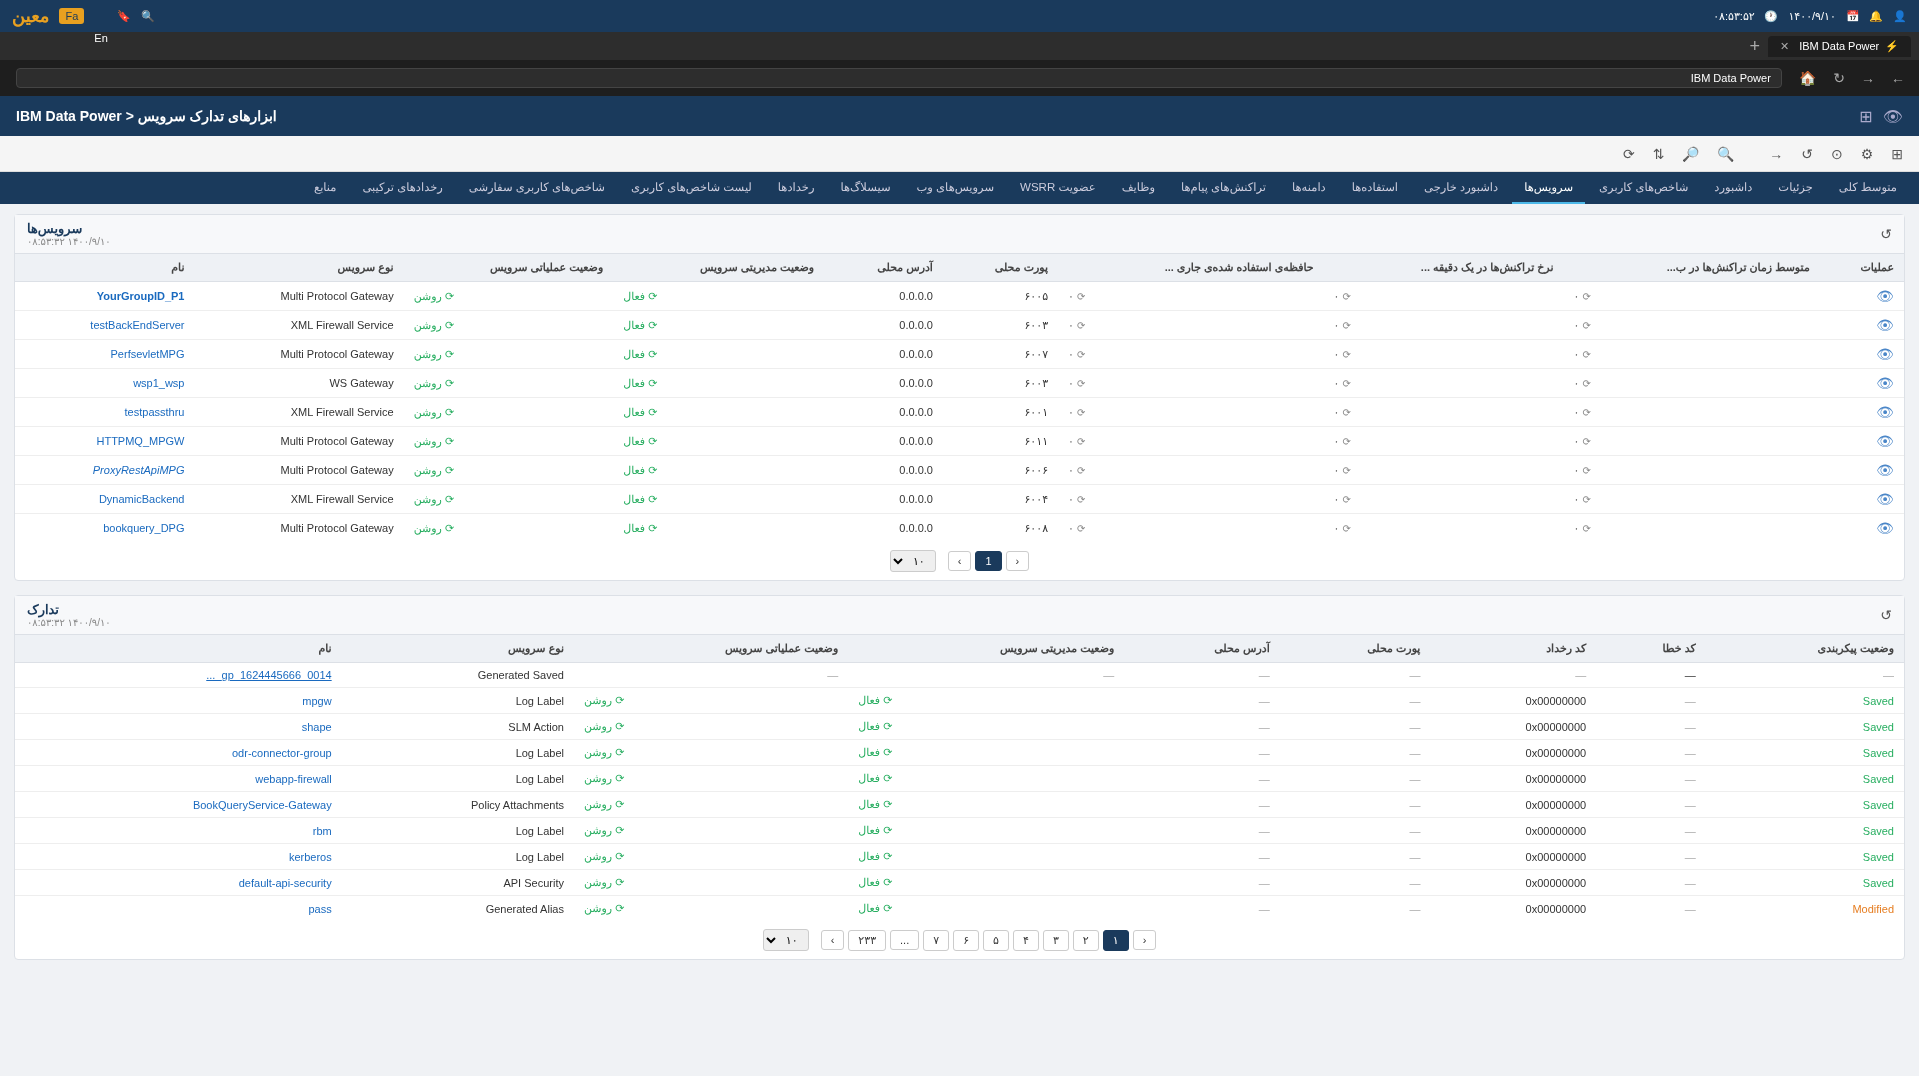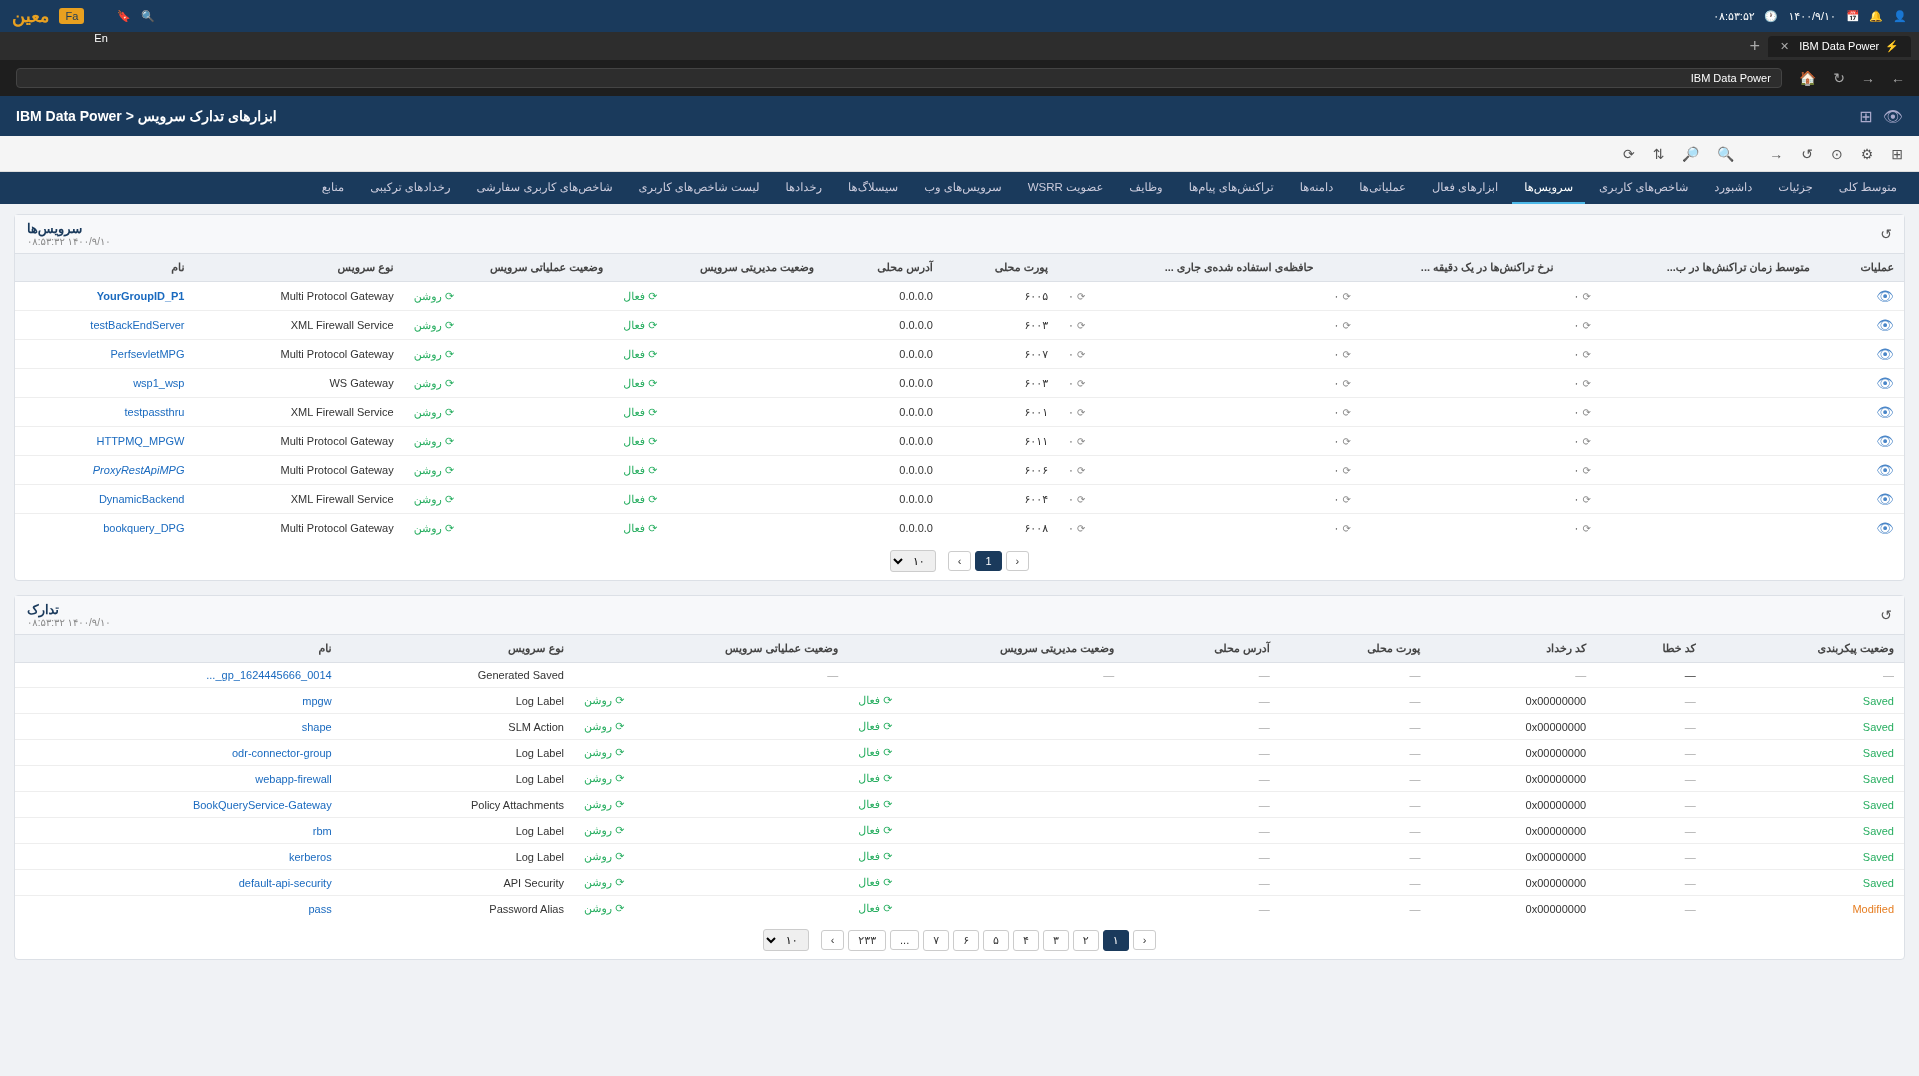--- a/index.html
+++ b/index.html
@@ -284,22 +284,22 @@
   <button class="toolbar-btn">⇅</button>
   <button class="toolbar-btn">⟳</button>
 </div>
 
 <div class="main-nav">
   <div class="main-nav-item">متوسط کلی</div>
   <div class="main-nav-item">جزئیات</div>
   <div class="main-nav-item">داشبورد</div>
   <div class="main-nav-item">شاخص‌های کاربری</div>
   <div class="main-nav-item active">سرویس‌ها</div>
-  <div class="main-nav-item">ابزارهای فعال</div>
-  <div class="main-nav-item">عملیاتی‌ها</div>
+  <div class="main-nav-item">داشبورد خارجی</div>
+  <div class="main-nav-item">استفاده‌ها</div>
   <div class="main-nav-item">دامنه‌ها</div>
   <div class="main-nav-item">تراکنش‌های پیام‌ها</div>
   <div class="main-nav-item">وظایف</div>
   <div class="main-nav-item">عضویت WSRR</div>
   <div class="main-nav-item">سرویس‌های وب</div>
   <div class="main-nav-item">سیسلاگ‌ها</div>
   <div class="main-nav-item">رخدادها</div>
   <div class="main-nav-item">لیست شاخص‌های کاربری</div>
   <div class="main-nav-item">شاخص‌های کاربری سفارشی</div>
   <div class="main-nav-item">رخدادهای ترکیبی</div>
@@ -594,21 +594,21 @@
         <tbody id="objects-tbody">
         <tr>
       <td style="color:#aaa;">—</td>
       <td>—</td>
       <td><span class="status-dash">—</span></td>
       <td><span class="status-dash">—</span></td>
       <td><span class="status-dash">—</span></td>
       <td><span class="status-dash">—</span></td>
       <td><span class="status-dash">—</span></td>
       <td>Generated Saved</td>
-      <td style="color:#1a6abf; cursor:pointer;">gp_1624445666_0014_...</td>
+      <td style="color:#1a6abf; cursor:pointer;text-decoration:underline;">gp_1624445666_0014_...</td>
     </tr>
             <tr>
       <td style="color:#27ae60;">Saved</td>
       <td><span class="status-dash">—</span></td>
       <td>0x00000000</td>
       <td><span class="status-dash">—</span></td>
       <td><span class="status-dash">—</span></td>
       <td>
                 <span class="status-active"><span style="color:#27ae60;font-size:11px;">⟳</span> فعال</span>
               </td>
@@ -728,21 +728,21 @@
       <td><span class="status-dash">—</span></td>
       <td>0x00000000</td>
       <td><span class="status-dash">—</span></td>
       <td><span class="status-dash">—</span></td>
       <td>
                 <span class="status-active"><span style="color:#27ae60;font-size:11px;">⟳</span> فعال</span>
               </td>
       <td>
                 <span class="status-on"><span style="color:#27ae60;font-size:11px;">⟳</span> روشن</span>
               </td>
-      <td>Password Alias</td>
+      <td>Generated Alias</td>
       <td style="color:#1a6abf; cursor:pointer;">pass</td>
     </tr>
           </tbody>
       </table>
     </div>
     <div class="pagination">
       <button class="page-btn">‹</button>
       <button class="page-btn active">۱</button>
       <button class="page-btn">۲</button>
       <button class="page-btn">۳</button>

